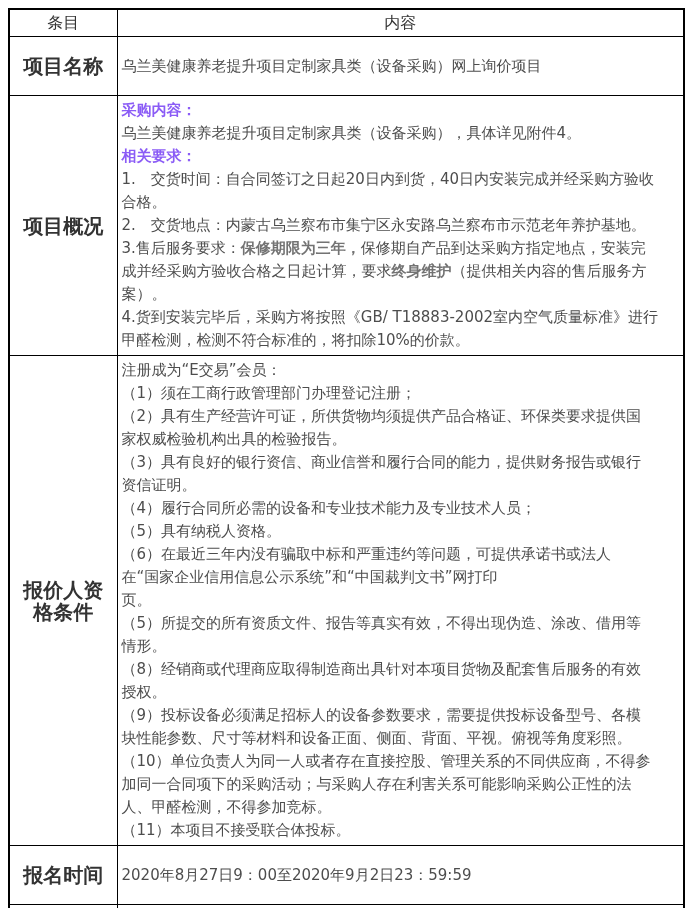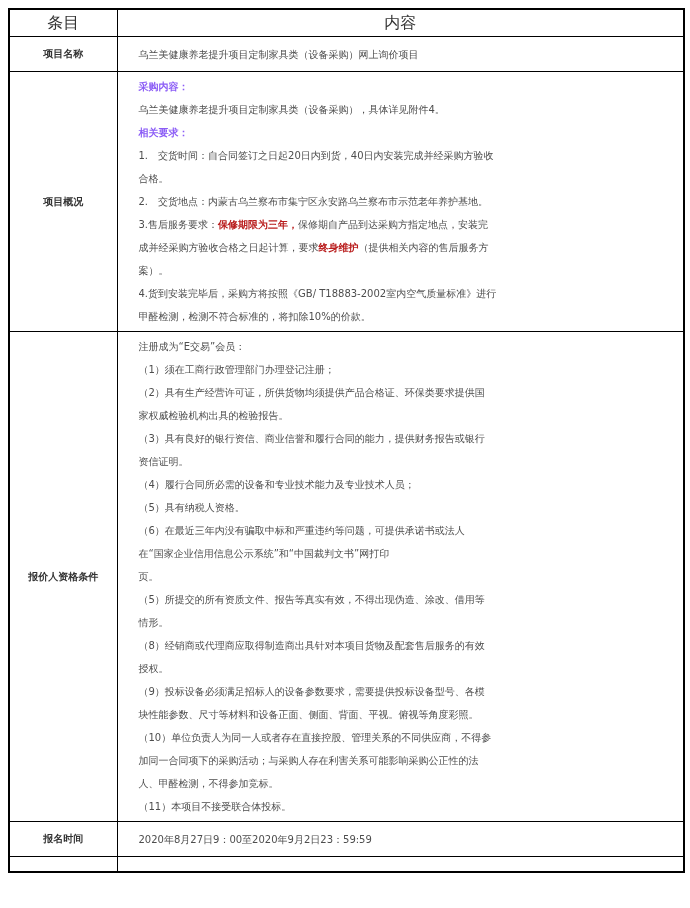--- a/index.html
+++ b/index.html
@@ -32,39 +32,39 @@
     font-weight: normal;
     color: #333333;
     text-align: center;
     padding: 0;
   }
   col.c-label { width: 108px; }
   td.label-cell {
     text-align: center;
     vertical-align: middle;
     font-weight: bold;
-    font-size: 10px;
+    font-size: 20px;
     color: #333333;
-    padding: 6px 6px;
+    padding: 18px 6px;
     line-height: 22px;
   }
   td.content-cell {
-    font-size: 10px;
+    font-size: 15px;
     color: #4d4d4d;
-    padding: 3px 21px;
+    padding: 3px 4px;
     vertical-align: middle;
   }
   .text-line {
     line-height: 23px;
     min-height: 23px;
     white-space: nowrap;
   }
   .seg-n { color: #4d4d4d; font-weight: normal; }
   .seg-b { color: #8b5cf6; font-weight: bold; }
-  .seg-rb { color: #b91c1c; font-weight: bold; }
+  .seg-rb { color: #737373; font-weight: bold; }
   tr.partial-row td { height: 12px; }
 </style>
 </head>
 <body>
 
 <table class="doc-table">
   <colgroup>
     <col class="c-label">
     <col class="c-content">
   </colgroup>

